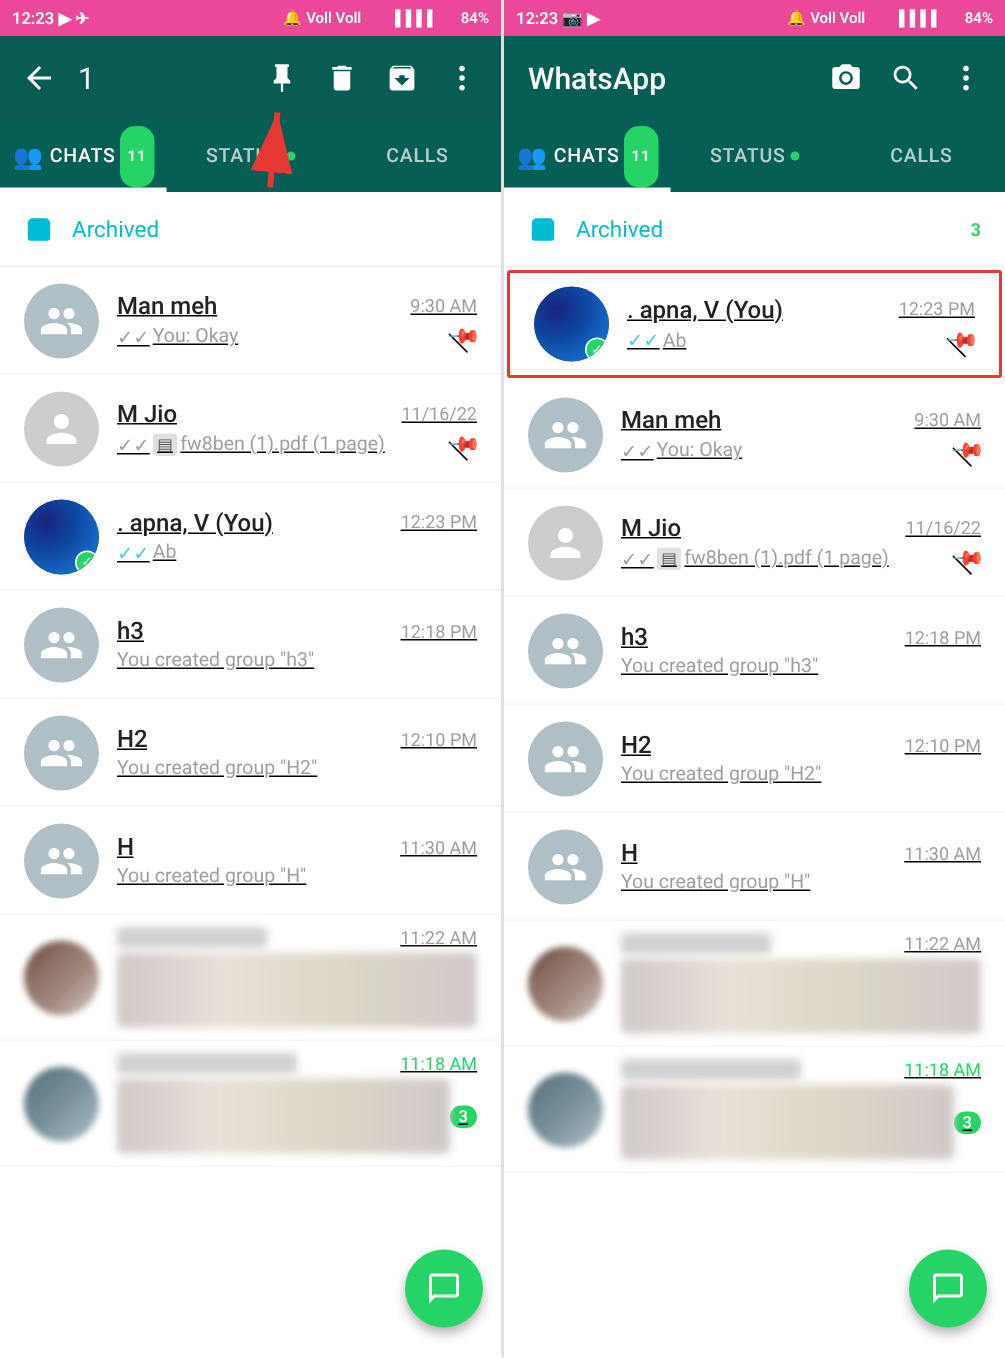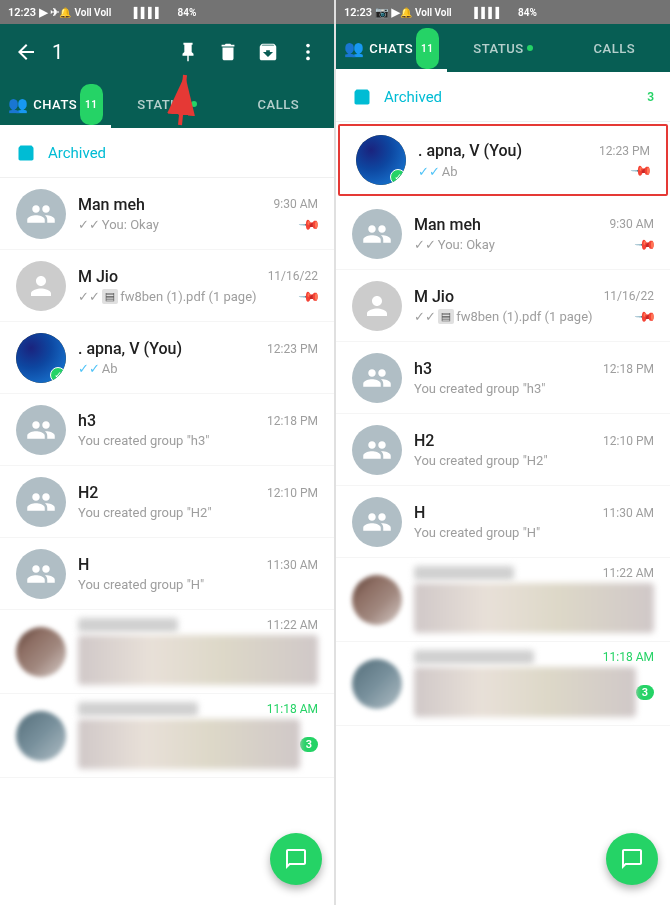--- a/index.html
+++ b/index.html
@@ -18,23 +18,24 @@
       display: flex;
       flex-direction: column;
       background: #fff;
       position: relative;
       overflow: hidden;
     }
 
     
     .status-bar {
       height: 24px;
-      background: #737373;
-      display: flex;
-      align-items: center;
+      background: #ec4899;
+      display: flex;
+      align-items: center;
+      justify-content: space-between;
       padding: 0 8px;
       color: #fff;
       font-size: 11px;
       font-weight: 600;
     }
 
     .status-bar-left { display: flex; align-items: center; gap: 3px; }
     .status-bar-right { display: flex; align-items: center; gap: 19px; font-size: 10px; }
 
     
@@ -242,20 +243,21 @@
       align-items: center;
       justify-content: center;
       font-size: 9px;
       color: #fff;
       border: 1px solid #fff;
     }
 
     .chat-info {
       flex: 1;
       min-width: 0;
+      text-decoration: underline;
     }
 
     .chat-name-row {
       display: flex;
       justify-content: space-between;
       align-items: center;
       margin-bottom: 3px;
     }
 
     .chat-name {
@@ -635,20 +637,42 @@
       <span>12:23</span>
       <span>📷 ▶</span>
     </div>
     <div class="status-bar-right">
       <span>🔔 Voll Voll</span>
       <span>▐▐▐▐</span>
       <span>84%</span>
     </div>
   </div>
 
+  <div class="header-bar">
+    <span style="font-size:20px; font-weight:500; flex:1; color:#fff; padding-left:8px;">WhatsApp</span>
+    <div class="header-actions">
+      <div class="header-icon">
+        <svg viewBox="0 0 24 24" width="22" height="22" fill="white">
+            <path d="M12 15.2c1.767 0 3.2-1.433 3.2-3.2S13.767 8.8 12 8.8 8.8 10.233 8.8 12s1.433 3.2 3.2 3.2zM9 2L7.17 4H4c-1.1 0-2 .9-2 2v12c0 1.1.9 2 2 2h16c1.1 0 2-.9 2-2V6c0-1.1-.9-2-2-2h-3.17L15 2H9zm3 15c-2.76 0-5-2.24-5-5s2.24-5 5-5 5 2.24 5 5-2.24 5-5 5z"></path>
+          </svg>
+      </div>
+      <div class="header-icon">
+        <svg viewBox="0 0 24 24" width="22" height="22" fill="white">
+            <path d="M15.5 14h-.79l-.28-.27C15.41 12.59 16 11.11 16 9.5 16 5.91 13.09 3 9.5 3S3 5.91 3 9.5 5.91 16 9.5 16c1.61 0 3.09-.59 4.23-1.57l.27.28v.79l5 4.99L20.49 19l-4.99-5zm-6 0C7.01 14 5 11.99 5 9.5S7.01 5 9.5 5 14 7.01 14 9.5 11.99 14 9.5 14z"></path>
+          </svg>
+      </div>
+      <div class="header-icon">
+        <svg viewBox="0 0 24 24" width="22" height="22" fill="white">
+            <circle cx="12" cy="5" r="2"></circle>
+            <circle cx="12" cy="12" r="2"></circle>
+            <circle cx="12" cy="19" r="2"></circle>
+          </svg>
+      </div>
+    </div>
+  </div>
 
   <div class="tabs-bar">
     <div class="tab-item active">
       <span class="tab-icon">👥</span>
       <span>Chats</span>
       <span class="tab-badge">11</span>
     </div>
     <div class="tab-item">
       <span>Status</span>
       <span class="tab-dot"></span>

